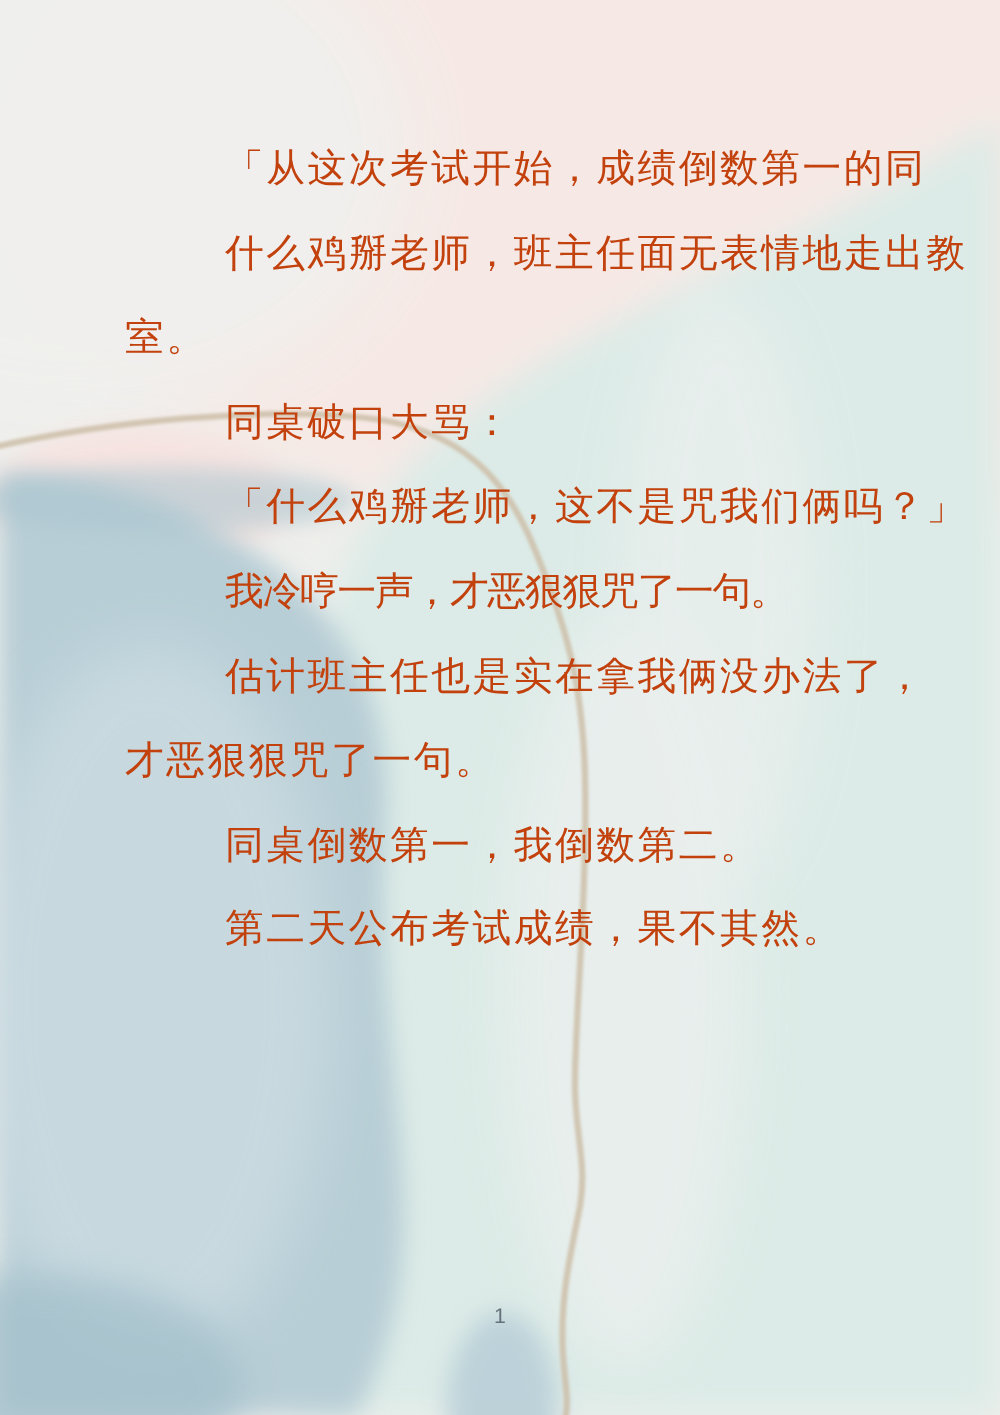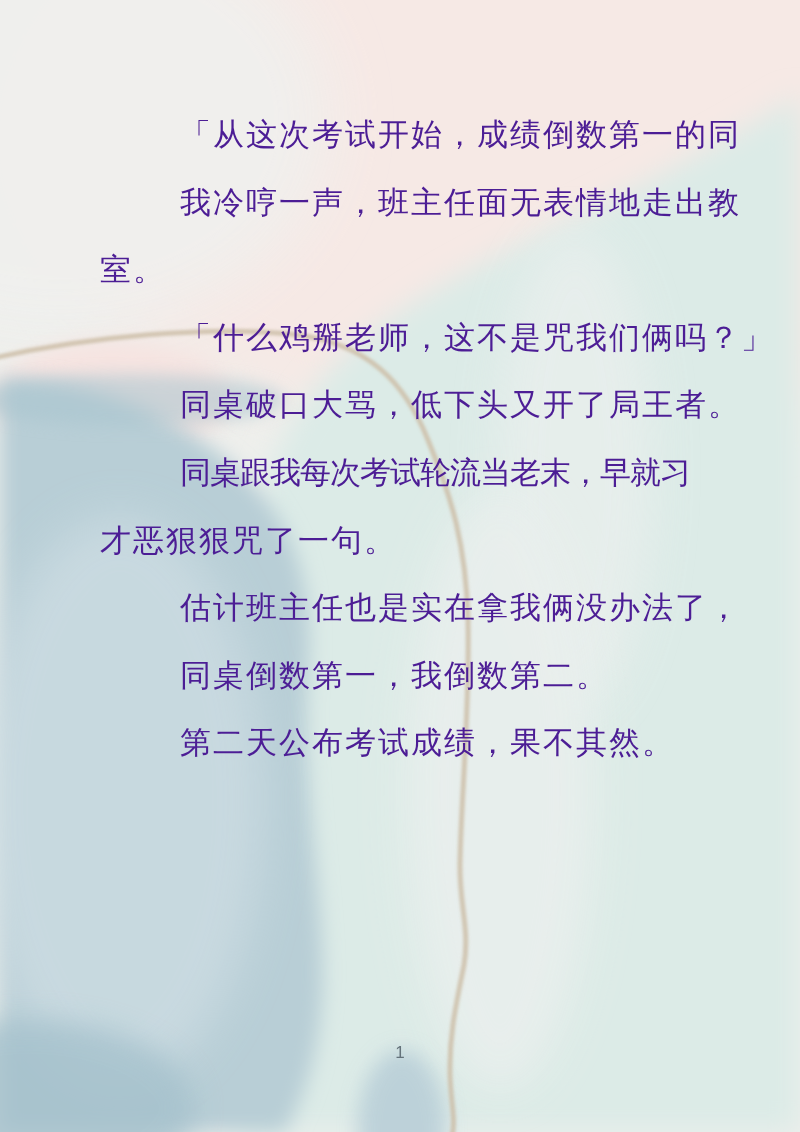--- a/index.html
+++ b/index.html
@@ -87,28 +87,28 @@
     <path d="M -6,358
              C 90,336 210,326 290,334
              C 370,342 406,385 428,440
              C 452,498 466,545 468,620
              C 470,710 461,800 460,862
              C 459,905 470,928 464,965
              C 456,1005 449,1035 450,1075
              C 451,1105 456,1120 452,1136" fill="none" stroke-width="5" stroke-linecap="round" opacity="0.85" filter="url(#b2)" stroke="#cdbfa9"></path>
   </svg>
 
-  <div class="story" style="color: #4c1d95;">
+  <div class="story" style="color: #c2410c;">
       <div class="line indent">「从这次考试开始，成绩倒数第一的同</div>
-      <div class="line indent">我冷哼一声，班主任面无表情地走出教</div>
+      <div class="line indent">什么鸡掰老师，班主任面无表情地走出教</div>
       <div class="line">室。</div>
+      <div class="line indent">同桌破口大骂：</div>
       <div class="line indent">「什么鸡掰老师，这不是咒我们俩吗？」</div>
-      <div class="line indent">同桌破口大骂，低下头又开了局王者。</div>
-      <div class="line indent">同桌跟我每次考试轮流当老末，早就习</div>
+      <div class="line indent">我冷哼一声，才恶狠狠咒了一句。</div>
+      <div class="line indent">估计班主任也是实在拿我俩没办法了，</div>
       <div class="line">才恶狠狠咒了一句。</div>
-      <div class="line indent">估计班主任也是实在拿我俩没办法了，</div>
       <div class="line indent">同桌倒数第一，我倒数第二。</div>
       <div class="line indent">第二天公布考试成绩，果不其然。</div>
     </div>
 
   <div class="page-number">1</div>
 
 </div>
 
 </body></html>

